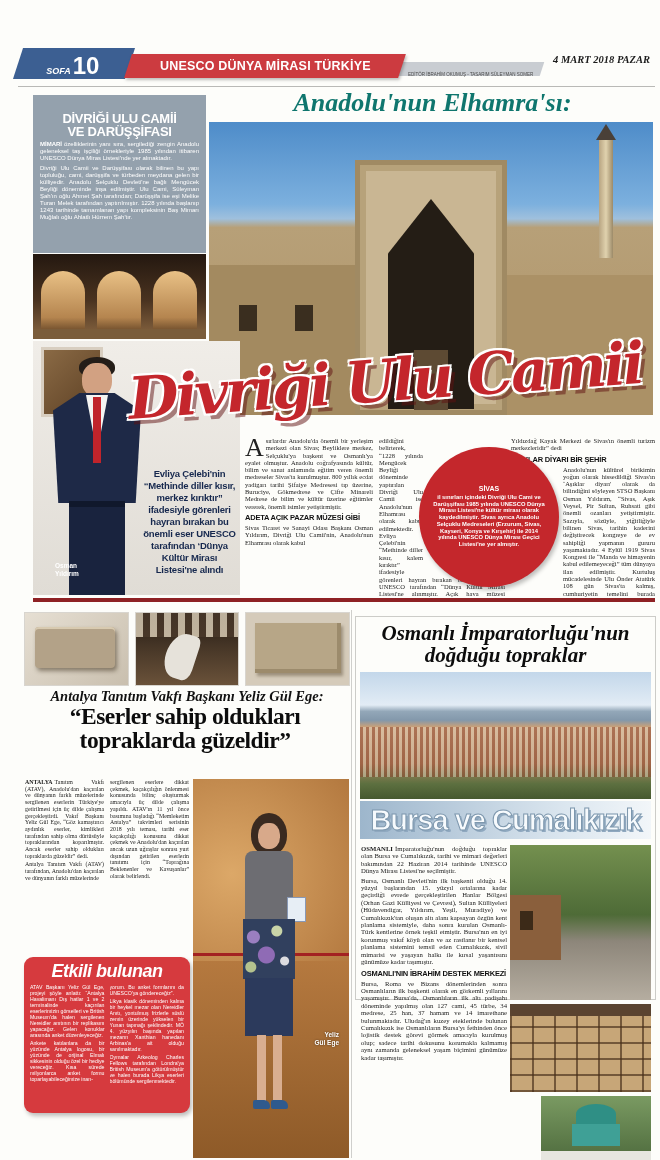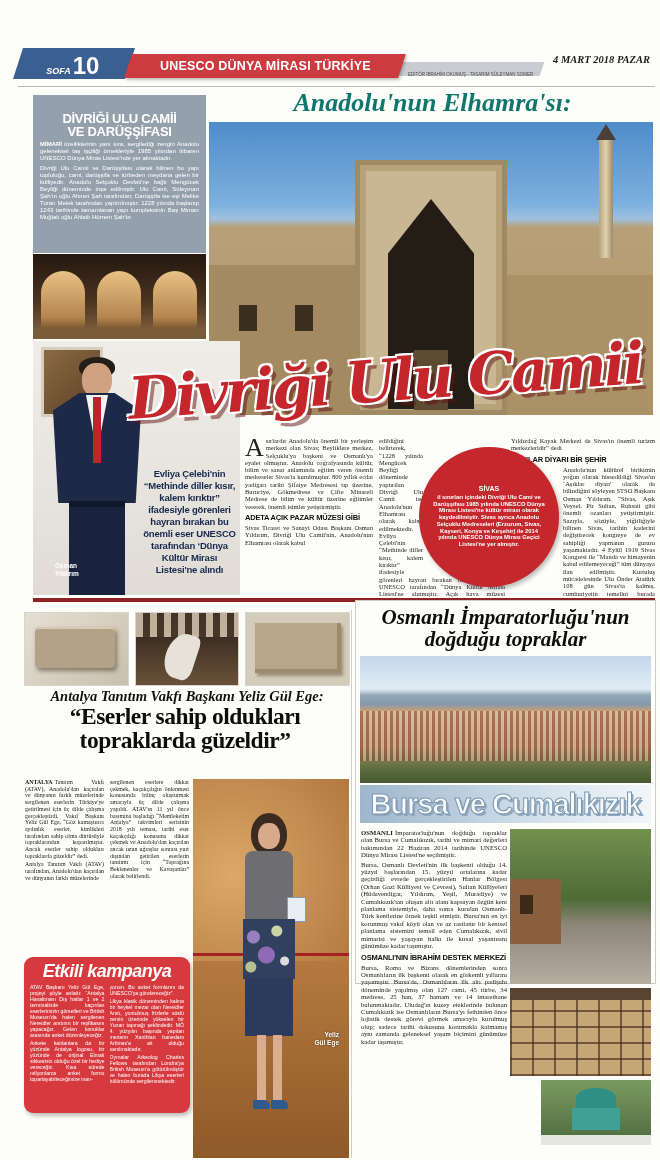--- a/index.html
+++ b/index.html
@@ -124,21 +124,21 @@
        radial-gradient(circle at 80% 70%,#dcdce0 0 4px,transparent 5px),
        radial-gradient(circle at 15% 80%,#b4c28e 0 5px,transparent 6px);}
   .w-skirt-n{position:absolute;left:52px;top:199px;width:48px;height:58px;background:#2c3a5c;}
   .w-leg{position:absolute;width:9px;height:66px;background:#d9ae90;top:256px;}
   .l1{left:64px;} .l2{left:80px;}
   .w-shoe{position:absolute;width:17px;height:9px;background:#2f5a8e;top:321px;border-radius:2px 6px 2px 2px;}
   .s1{left:60px;} .s2{left:78px;}
   .yeliz-caption{position:absolute;right:10px;top:252px;text-align:right;color:#fff;
      font:700 6.5px/7.5px "Liberation Sans",sans-serif;text-shadow:0 0 2px rgba(0,0,0,.6);}
   
-  .bursa-box{left:355px;top:600px;width:301px;height:384px;border:1px solid #ccccc8;box-sizing:border-box;background:#fdfdfa;}
+  .bursa-box{left:355px;top:616px;width:301px;height:384px;border:1px solid #ccccc8;box-sizing:border-box;background:#fdfdfa;}
   .kicker3{position:absolute;left:0;top:5px;width:100%;text-align:center;
      font:italic 700 21px/22px "Liberation Serif",serif;color:#0c0c0c;}
   .bursa-pano{position:absolute;left:4px;top:55px;width:291px;height:127px;
      background:linear-gradient(180deg,#c3d7ea 0%,#e2ecf5 26%,#93a7b8 31%,#8398ab 38%,#c7a07a 43%,#b08560 72%,#5d7040 88%,#46592f 100%);}
   .bursa-pano:after{content:"";position:absolute;left:0;top:43%;width:100%;height:40%;
      background:repeating-linear-gradient(90deg,rgba(140,60,40,.45) 0 3px,rgba(244,233,215,.4) 3px 6px);}
   .bursa-banner{position:absolute;left:4px;top:184px;width:291px;height:38px;
      background:linear-gradient(90deg,#9db6cc 0%,#dbe6ef 70%,#f2f6f9 100%);
      display:flex;align-items:center;justify-content:center;}
   .bursa-banner span{font:700 29px "Liberation Sans",sans-serif;letter-spacing:-1px;color:#f6fafd;
@@ -215,21 +215,21 @@
     <div class="man-jacket"></div>
       <div class="man-shirt"></div>
       <div class="man-tie"></div>
     <div class="man-belt"></div>
       <div class="man-legs"></div>
   </div>
   <div class="abs osman-caption">
     <span>Osman</span><br>
     <span>Yıldırım</span>
   </div>
-  <div class="abs pull-quote">Evliya Çelebi'nin “Methinde diller kısır, kalem kırıktır” ifadesiyle görenleri hayran bırakan bu önemli eser UNESCO tarafından ‘Dünya Kültür Mirası Listesi'ne alındı</div>
+  <div class="abs pull-quote">Evliya Çelebi'nin “Methinde diller kısır, merkez kırıktır” ifadesiyle görenleri hayran bırakan bu önemli eser UNESCO tarafından ‘Dünya Kültür Mirası Listesi'ne alındı</div>
 
   <div class="abs script-title">Divriği Ulu Camii</div>
 
   <div class="abs col col-a">
     <p><span class="dropcap">A</span><span>sırlardır Anadolu'da önemli bir yerleşim merkezi olan Sivas; Beyliklere merkez, Selçuklu'ya başkent ve Osmanlı'ya eyalet olmuştur. Anadolu coğrafyasında kültür, bilim ve sanat anlamında eğitim veren önemli medreseler Sivas'ta kurulmuştur. 800 yıllık ecdat yadigarı tarihi Şifaiye Medresesi tıp üzerine, Buruciye, Gökmedrese ve Çifte Minareli Medrese de bilim ve kültür üzerine eğitimler vererek, önemli isimler yetiştirmiştir.</span></p>
     <div class="subhead">ADETA AÇIK PAZAR MÜZESİ GİBİ</div>
     <p>Sivas Ticaret ve Sanayi Odası Başkanı Osman Yıldırım, Divriği Ulu Camii'nin, Anadolu'nun Elhamrası olarak kabul</p>
   </div>
   <div class="abs col col-b">
     <div class="wrapB"></div>
@@ -268,21 +268,21 @@
   <div class="abs kicker2">Antalya Tanıtım Vakfı Başkanı Yeliz Gül Ege:</div>
   <div class="abs ant-col ant-col1">
     <p><span class="lead">ANTALYA</span><span>Tanıtım Vakfı (ATAV), Anadolu'dan kaçırılan ve dünyanın farklı müzelerinde sergilenen eserlerin Türkiye'ye getirilmesi için üç dilde çalışma gerçekleştirdi. Vakıf Başkanı Yeliz Gül Ege, “Göz kamaştırıcı aydınlık eserler, kimlikleri tarafından sahip olma dürtüsüyle topraklarından koparılmıştır. Ancak eserler sahip oldukları topraklarda güzeldir” dedi.</span></p>
     <p>Antalya Tanıtım Vakfı (ATAV) tarafından, Anadolu'dan kaçırılan ve dünyanın farklı müzelerinde</p>
   </div>
   <div class="abs ant-col ant-col2">
     <p>sergilenen eserlere dikkat çekmek, kaçakçılığın önlenmesi konusunda bilinç oluşturmak amacıyla üç dilde çalışma yapıldı. ATAV'ın 11 yıl önce basımına başladığı “Memleketim Antalya” takvimleri serisinin 2018 yılı teması, tarihi eser kaçakçılığı konusuna dikkat çekmek ve Anadolu'dan kaçırılan ancak uzun uğraşlar sonrası yurt dışından getirilen eserlerin tanıtımı için “Toprağına Beklenenler ve Kavuşanlar” olarak belirlendi.</p>
   </div>
 
   <div class="abs campaign">
-    <h3>Etkili kampanya</h3>
+    <h3>Etkili bulunan</h3>
     <div class="cols">
       <div class="c">
         <p>ATAV Başkanı Yeliz Gül Ege, projeyi şöyle anlattı: “Antalya Havalimanı Dış hatlar 1 ve 2 terminalinde kaçırılan eserlerimizin görselleri ve British Museum'da halen sergilenen Nereidler anıtının bir replikasını yapacağız. Gelen konuklar arasında anket düzenleyeceğiz.</p>
         <p>Ankete katılanlara da bir yüzünde Antalya logosu, bir yüzünde de orijinal Elmalı sikkesinin olduğu özel bir hediye vereceğiz. Kısa sürede milyonlarca anket formu toparlayabileceğimize inan-</p>
       </div>
       <div class="c">
         <p>yorum. Bu anket formlarını da UNESCO'ya göndereceğiz”.</p>
         <p>Likya klasik döneminden kalma bir heykel mezar olan Nereidler Anıtı, yontulmuş frizlerle süslü zemin üzerinde yükselen bir Yunan tapınağı şeklindedir. MÖ 4. yüzyılın başında yapılan mezarın Xanthian hanedanı Arbinas'a ait olduğu sanılmaktadır.</p>
         <p>Oymalar Arkeolog Charles Fellows tarafından Londra'ya British Museum'a götürülmüştür ve halen burada Likya eserleri bölümünde sergilenmektedir.</p>
       </div>

